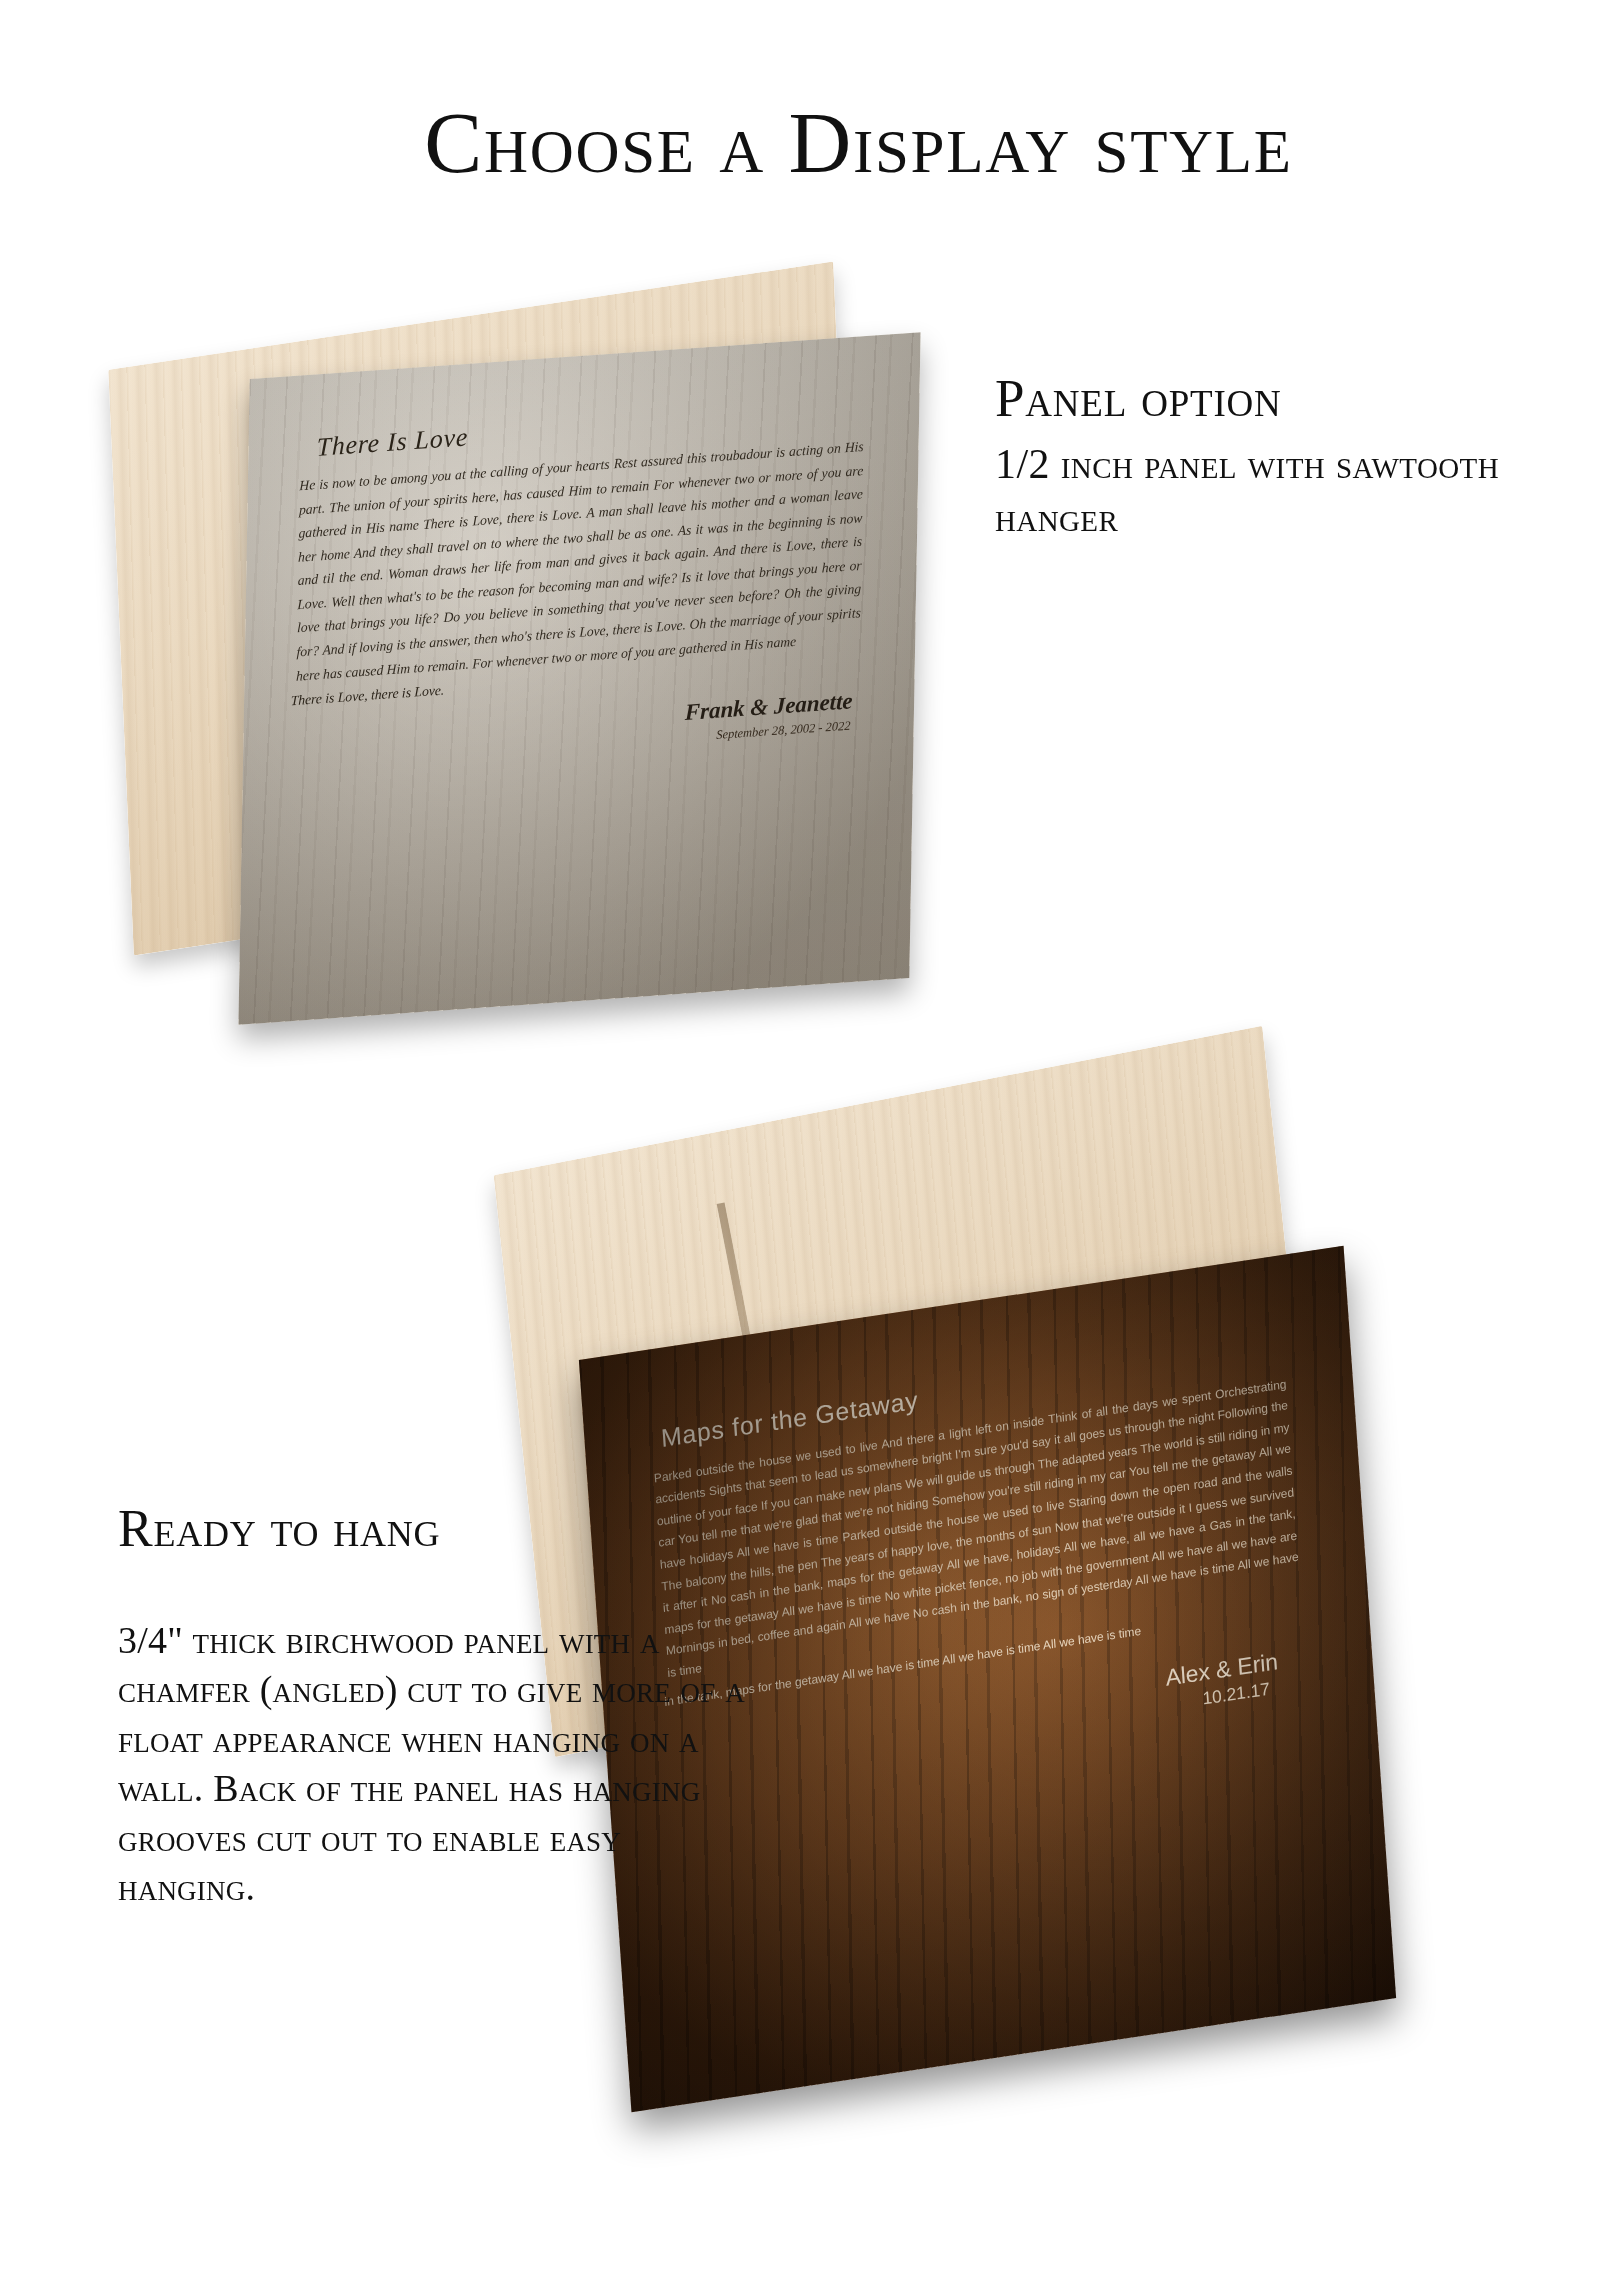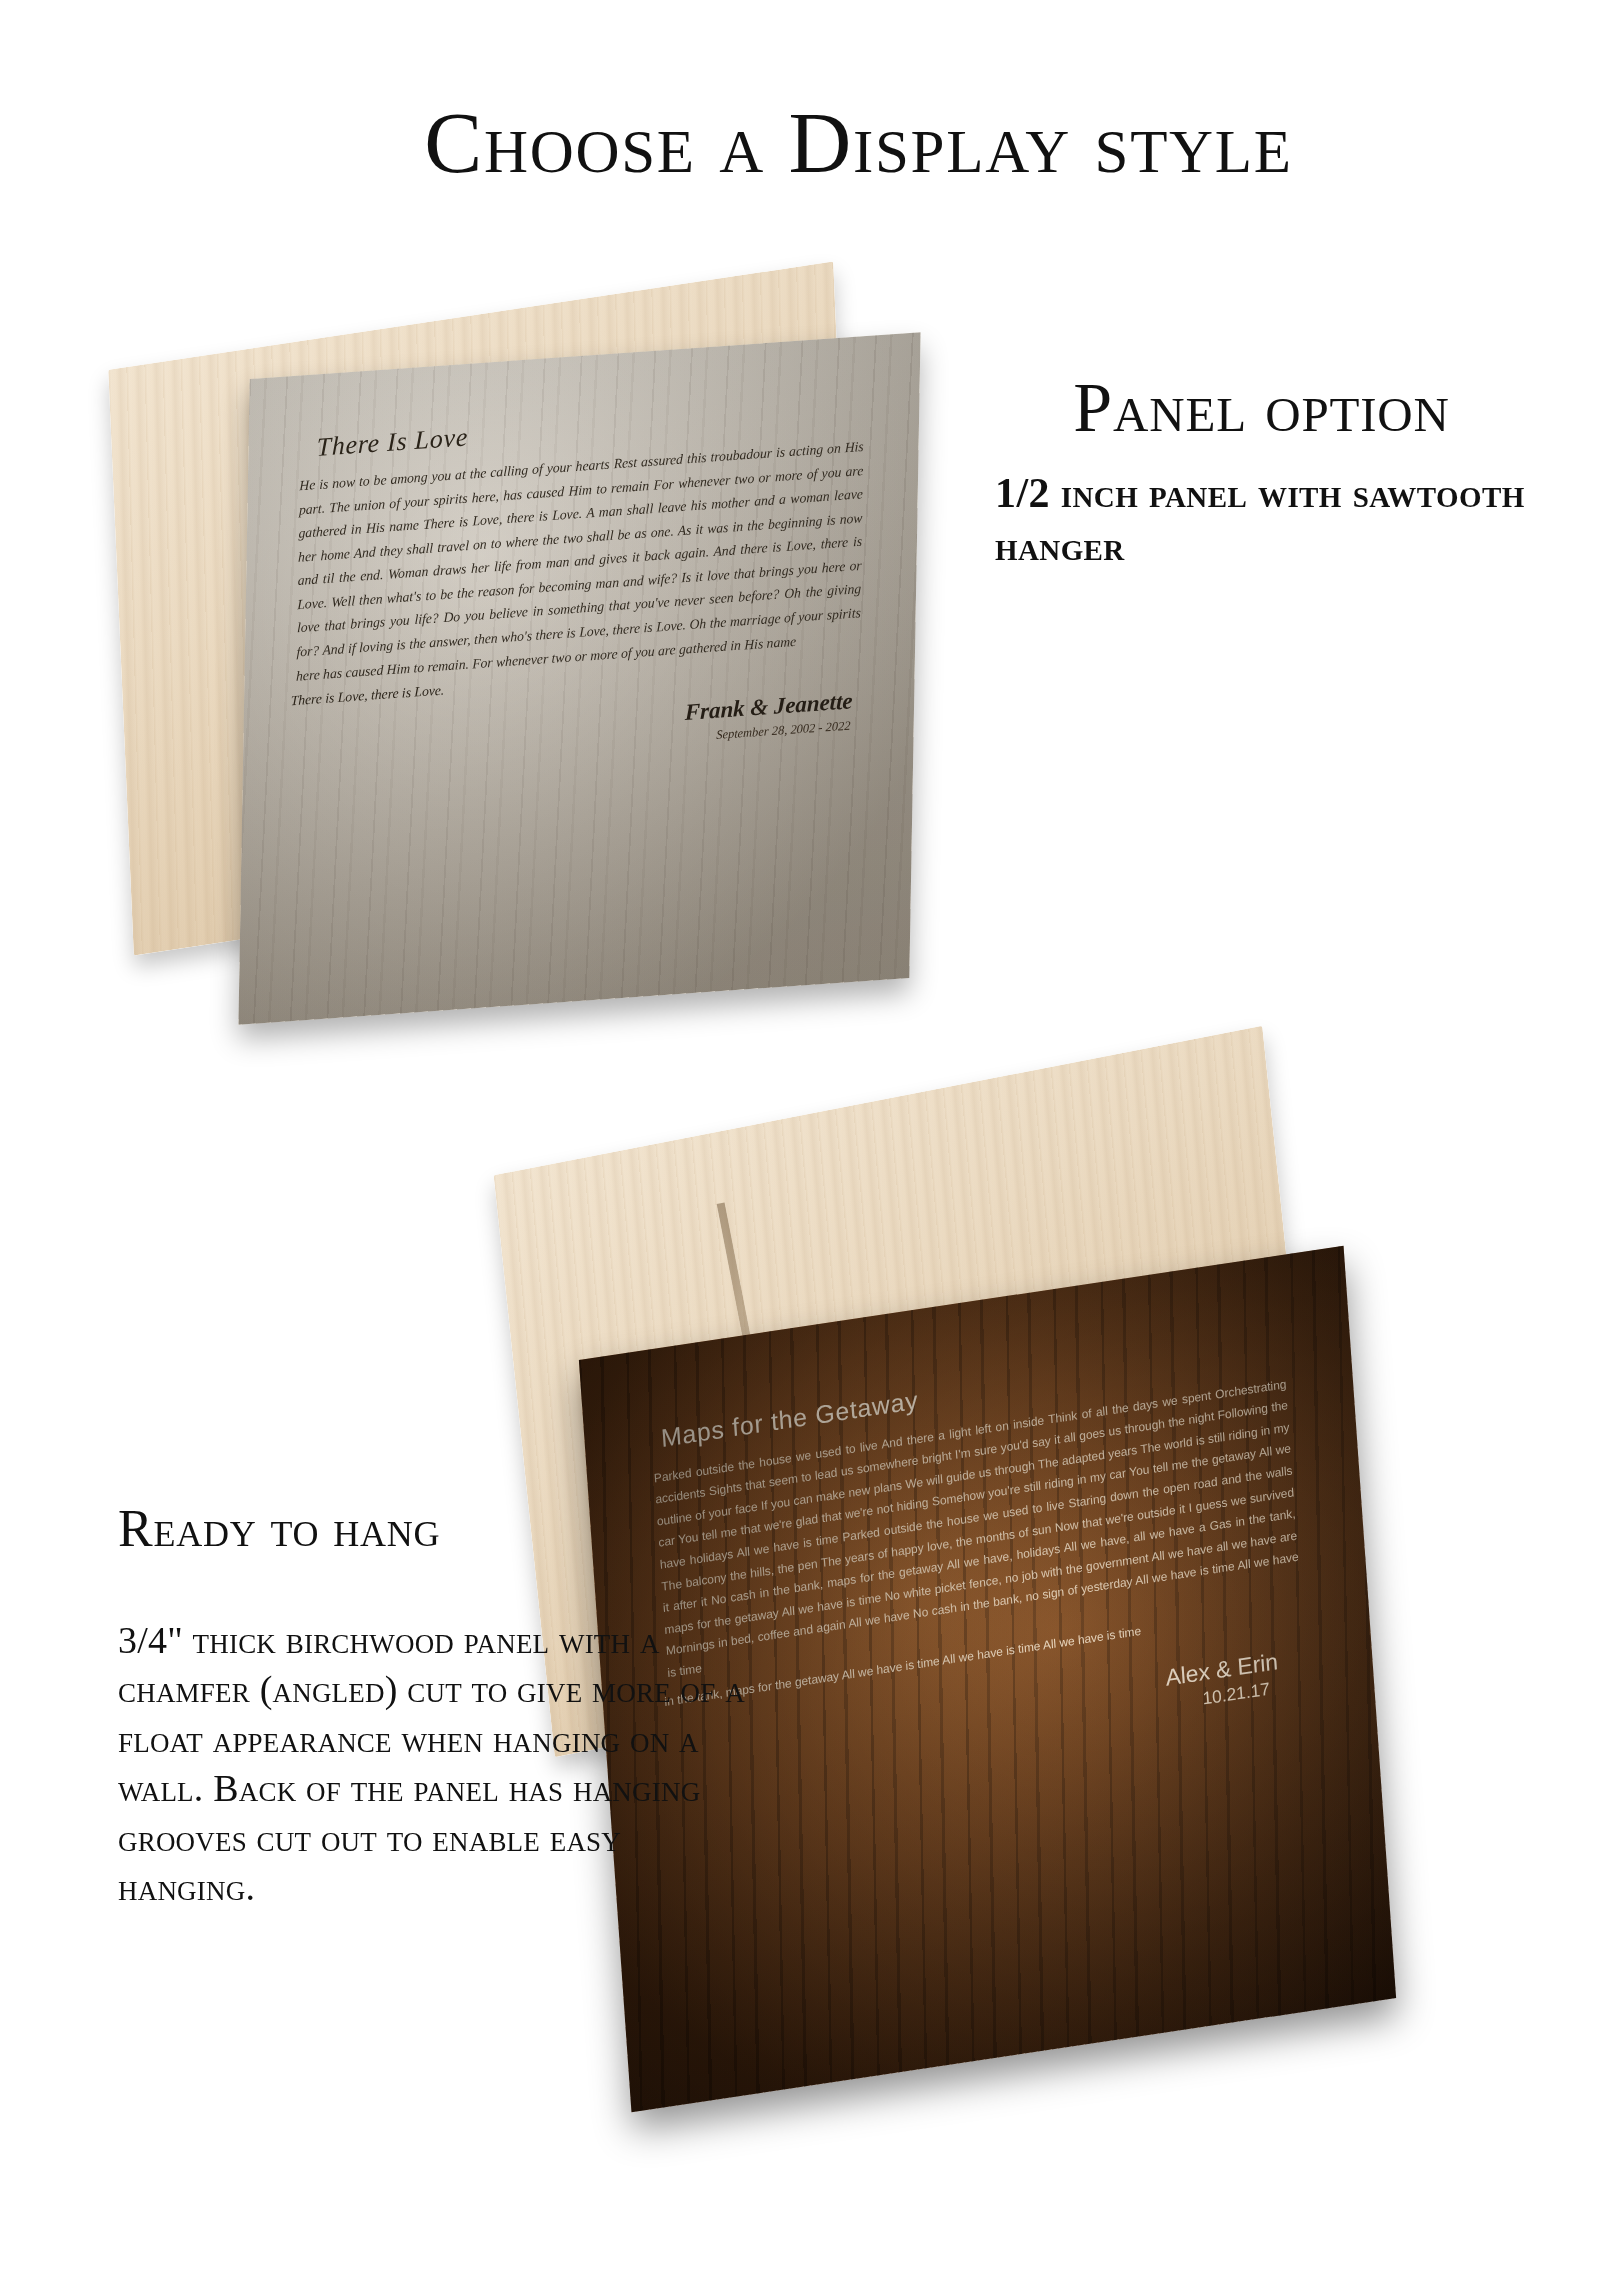--- a/index.html
+++ b/index.html
@@ -33,37 +33,36 @@
   }
 
   
   .panel-option-block {
     position: absolute;
     top: 371px;
     left: 995px;
     width: 533px;
   }
   .panel-option-heading {
-    font-size: 70px;
+    font-size: 53px;
     font-variant: small-caps;
     letter-spacing: 0.8px;
     color: #111111;
-    margin: 0 0 22px 0;
+    margin: 0 0 11px 0;
     font-weight: 400;
     line-height: 1.05;
-    text-align: center;
   }
   .panel-option-sub {
     font-size: 42px;
     font-variant: small-caps;
     letter-spacing: 0.4px;
     color: #111111;
     line-height: 1.28;
     margin: 0;
-    font-weight: 700;
+    font-weight: 400;
   }
 
   
   .ready-block {
     position: absolute;
     top: 1499px;
     left: 112px;
     width: 633px;
     margin-left: 6px;
   }

